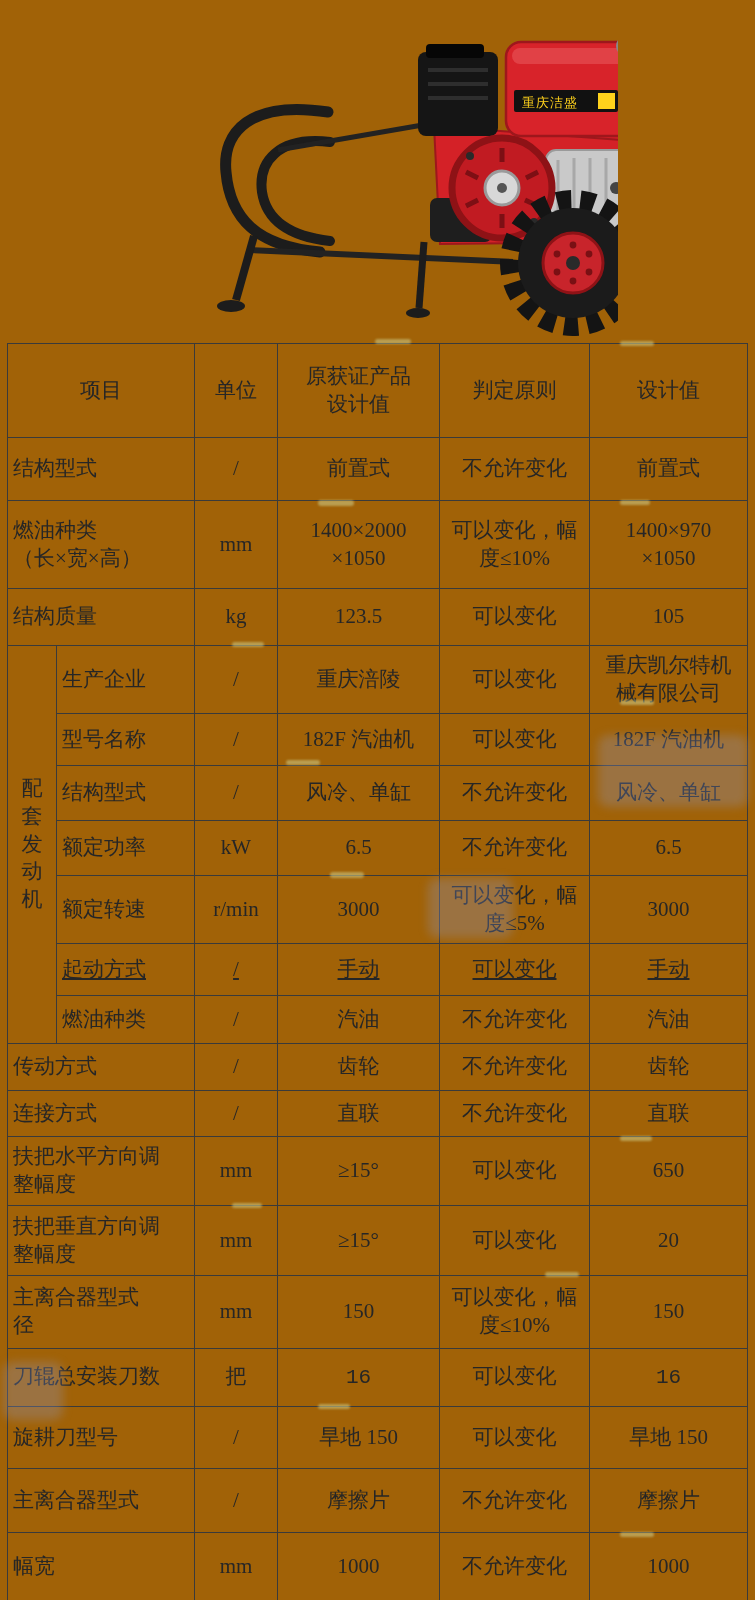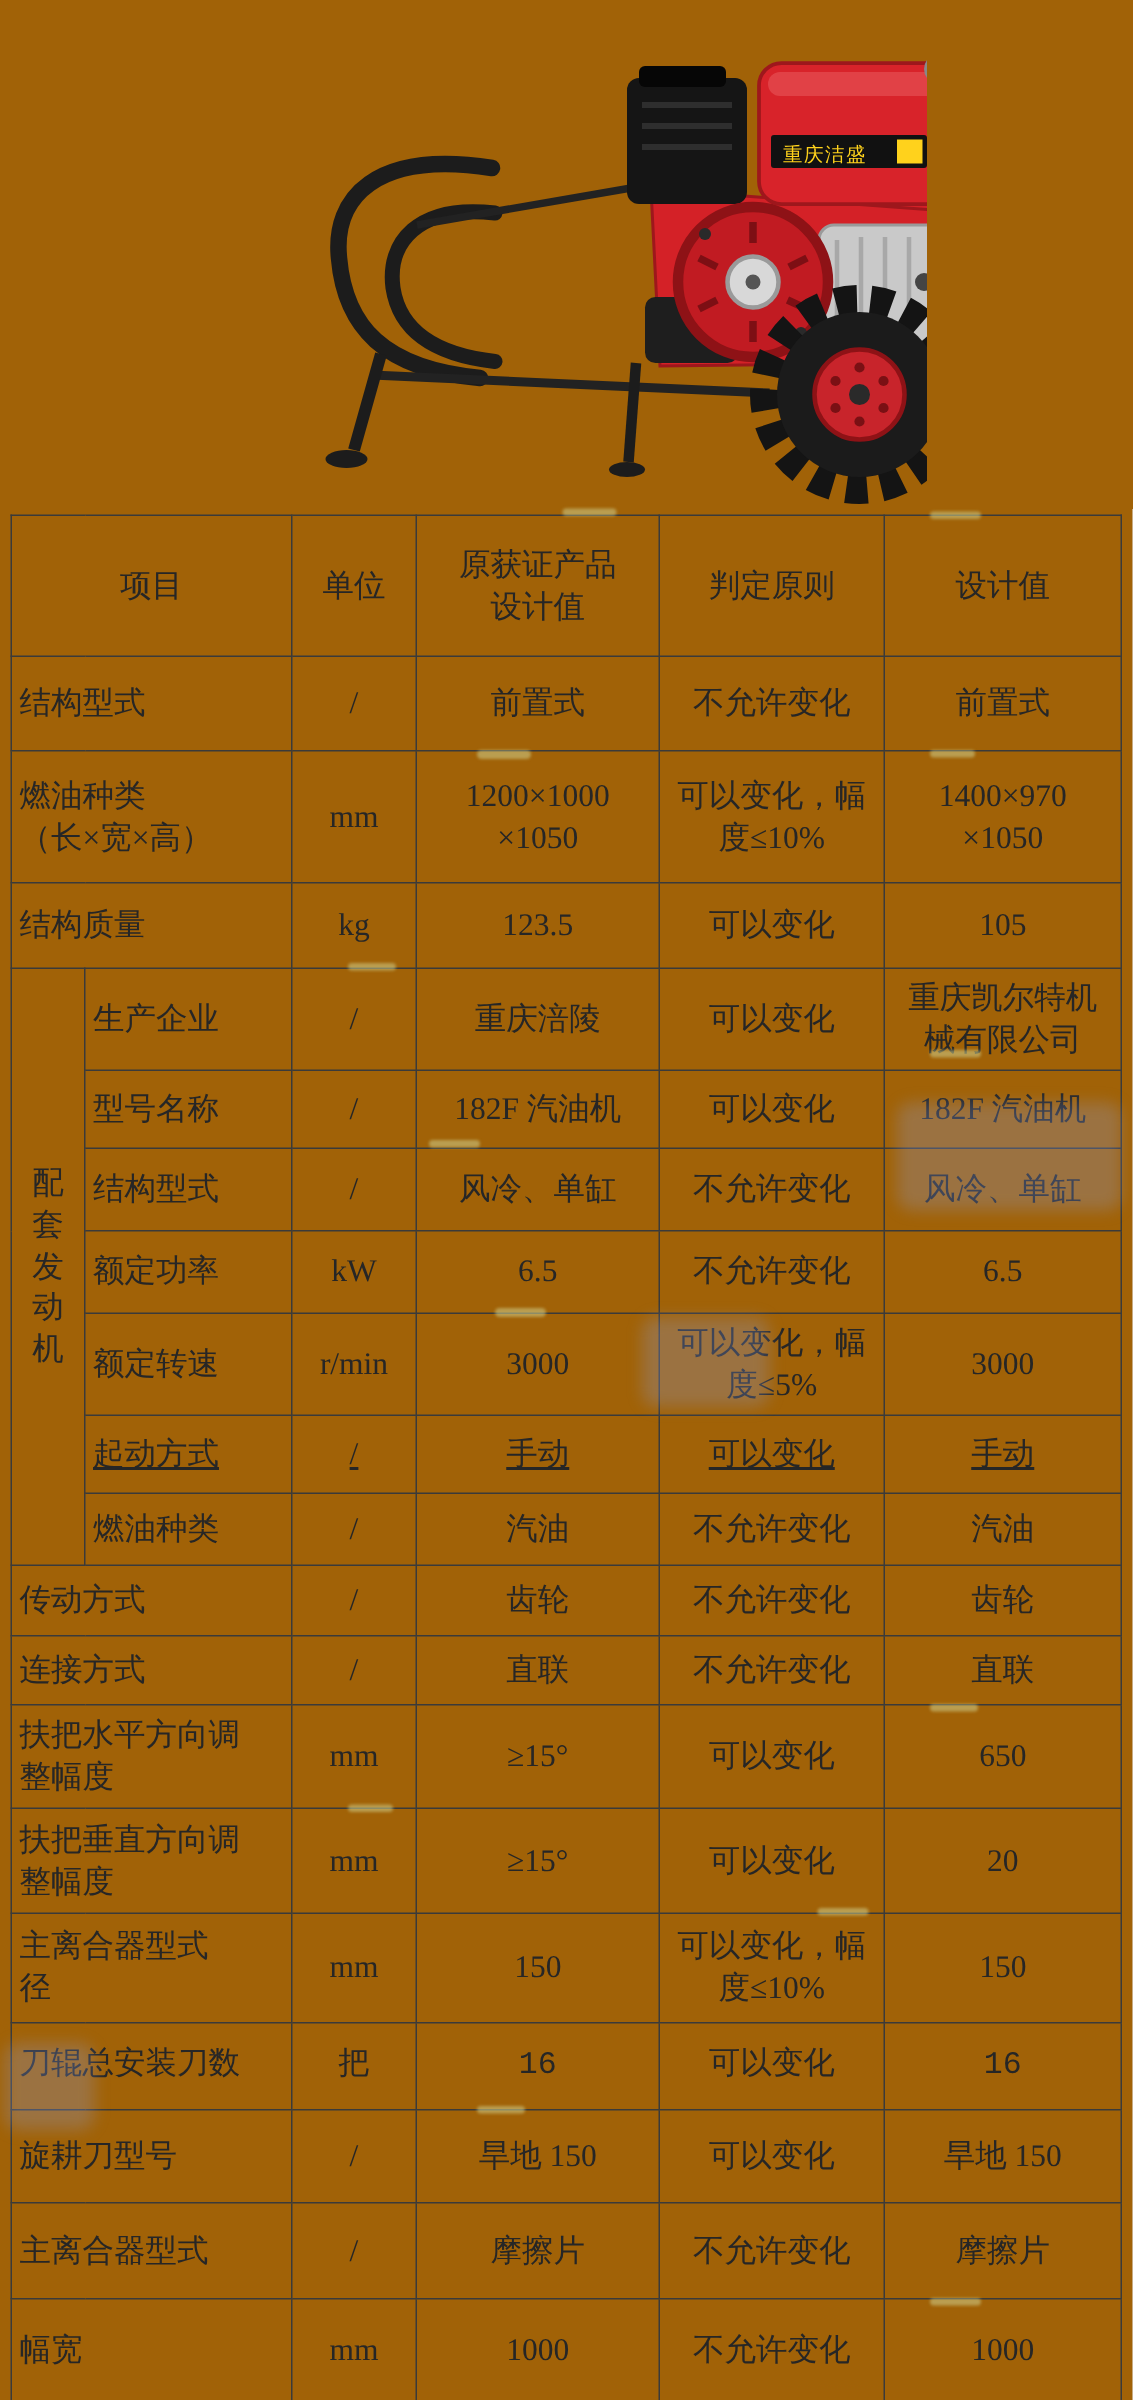--- a/index.html
+++ b/index.html
@@ -149,21 +149,21 @@
           <td class="item" colspan="2">结构型式</td>
           <td class="unit">/</td>
           <td class="val">前置式</td>
           <td class="prin">不允许变化</td>
           <td class="val">前置式</td>
         </tr>
         <tr style="height: 88px;">
           <td class="item" colspan="2">燃油种类
 （长×宽×高）</td>
           <td class="unit">mm</td>
-          <td class="val">1200×1000
+          <td class="val">1400×2000
 ×1050</td>
           <td class="prin">可以变化，幅
 度≤10%</td>
           <td class="val">1400×970
 ×1050</td>
         </tr>
         <tr style="height: 57px;">
           <td class="item" colspan="2">结构质量</td>
           <td class="unit">kg</td>
           <td class="val">123.5</td>

